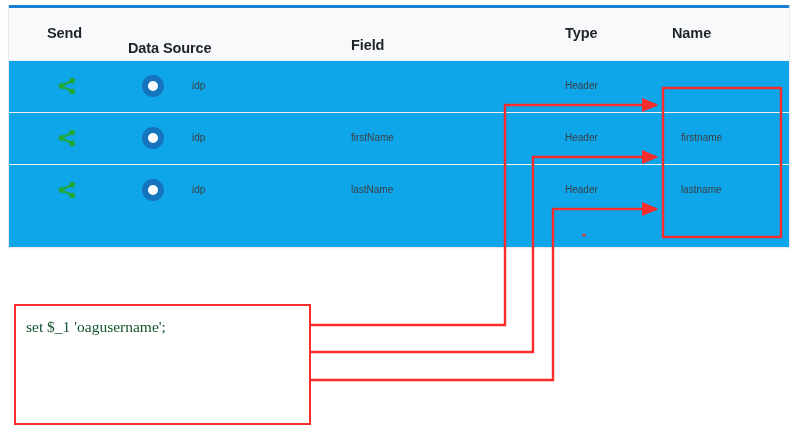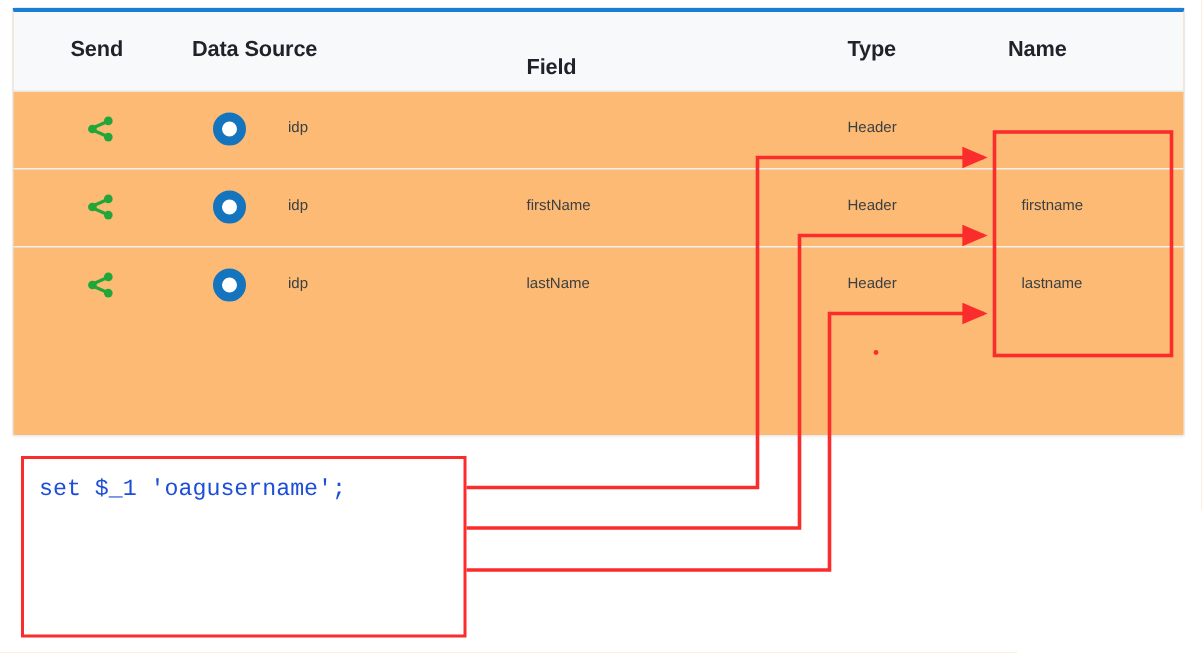--- a/index.html
+++ b/index.html
@@ -15,22 +15,22 @@
     font-family: "Liberation Sans", sans-serif;
     -webkit-font-smoothing: antialiased;
   }
 
   
   .card {
     position: absolute;
     left: 8px;
     top: 5px;
     width: 782px;
-    height: 286px;
-    background: #fdba74;
+    height: 243px;
+    background: #0ea5e9;
     border: 1px solid #e8eaed;
     border-top: 3px solid #1a7fd4;
     border-radius: 2px;
     box-sizing: border-box;
     box-shadow: 0 1px 2px rgba(0,0,0,0.04);
     text-align: right;
   }
 
   .thead {
     position: absolute;
@@ -44,21 +44,21 @@
   .th {
     position: absolute;
     top: 17px;
     font-size: 14.5px;
     font-weight: bold;
     color: #1f2329;
     letter-spacing: -0.1px;
     white-space: nowrap;
   }
   .th-send       { left: 38px; }
-  .th-datasource { left: 119px; }
+  .th-datasource { left: 119px; margin-top: 15px; }
   .th-field      { left: 342px; margin-top: 12px; }
   .th-type       { left: 556px; }
   .th-name       { left: 663px; }
 
   .row {
     position: absolute;
     left: 0;
     right: 0;
     height: 52px;
     border-bottom: 1px solid #eef0f2;
@@ -108,24 +108,24 @@
     left: 14px;
     top: 304px;
     width: 297px;
     height: 121px;
     border: 2px solid #fb2c2c;
     background: #ffffff;
     box-sizing: border-box;
     padding: 7px 0 0 10px;
   }
   .codeline {
-    font-family: Liberation Mono, monospace;
+    font-family: Liberation Serif, serif;
     font-size: 15.5px;
     line-height: 27px;
-    color: #1d4ed8;
+    color: #14532d;
     white-space: pre;
   }
 
   
   .overlay {
     position: absolute;
     left: 0;
     top: 0;
     width: 801px;
     height: 435px;

